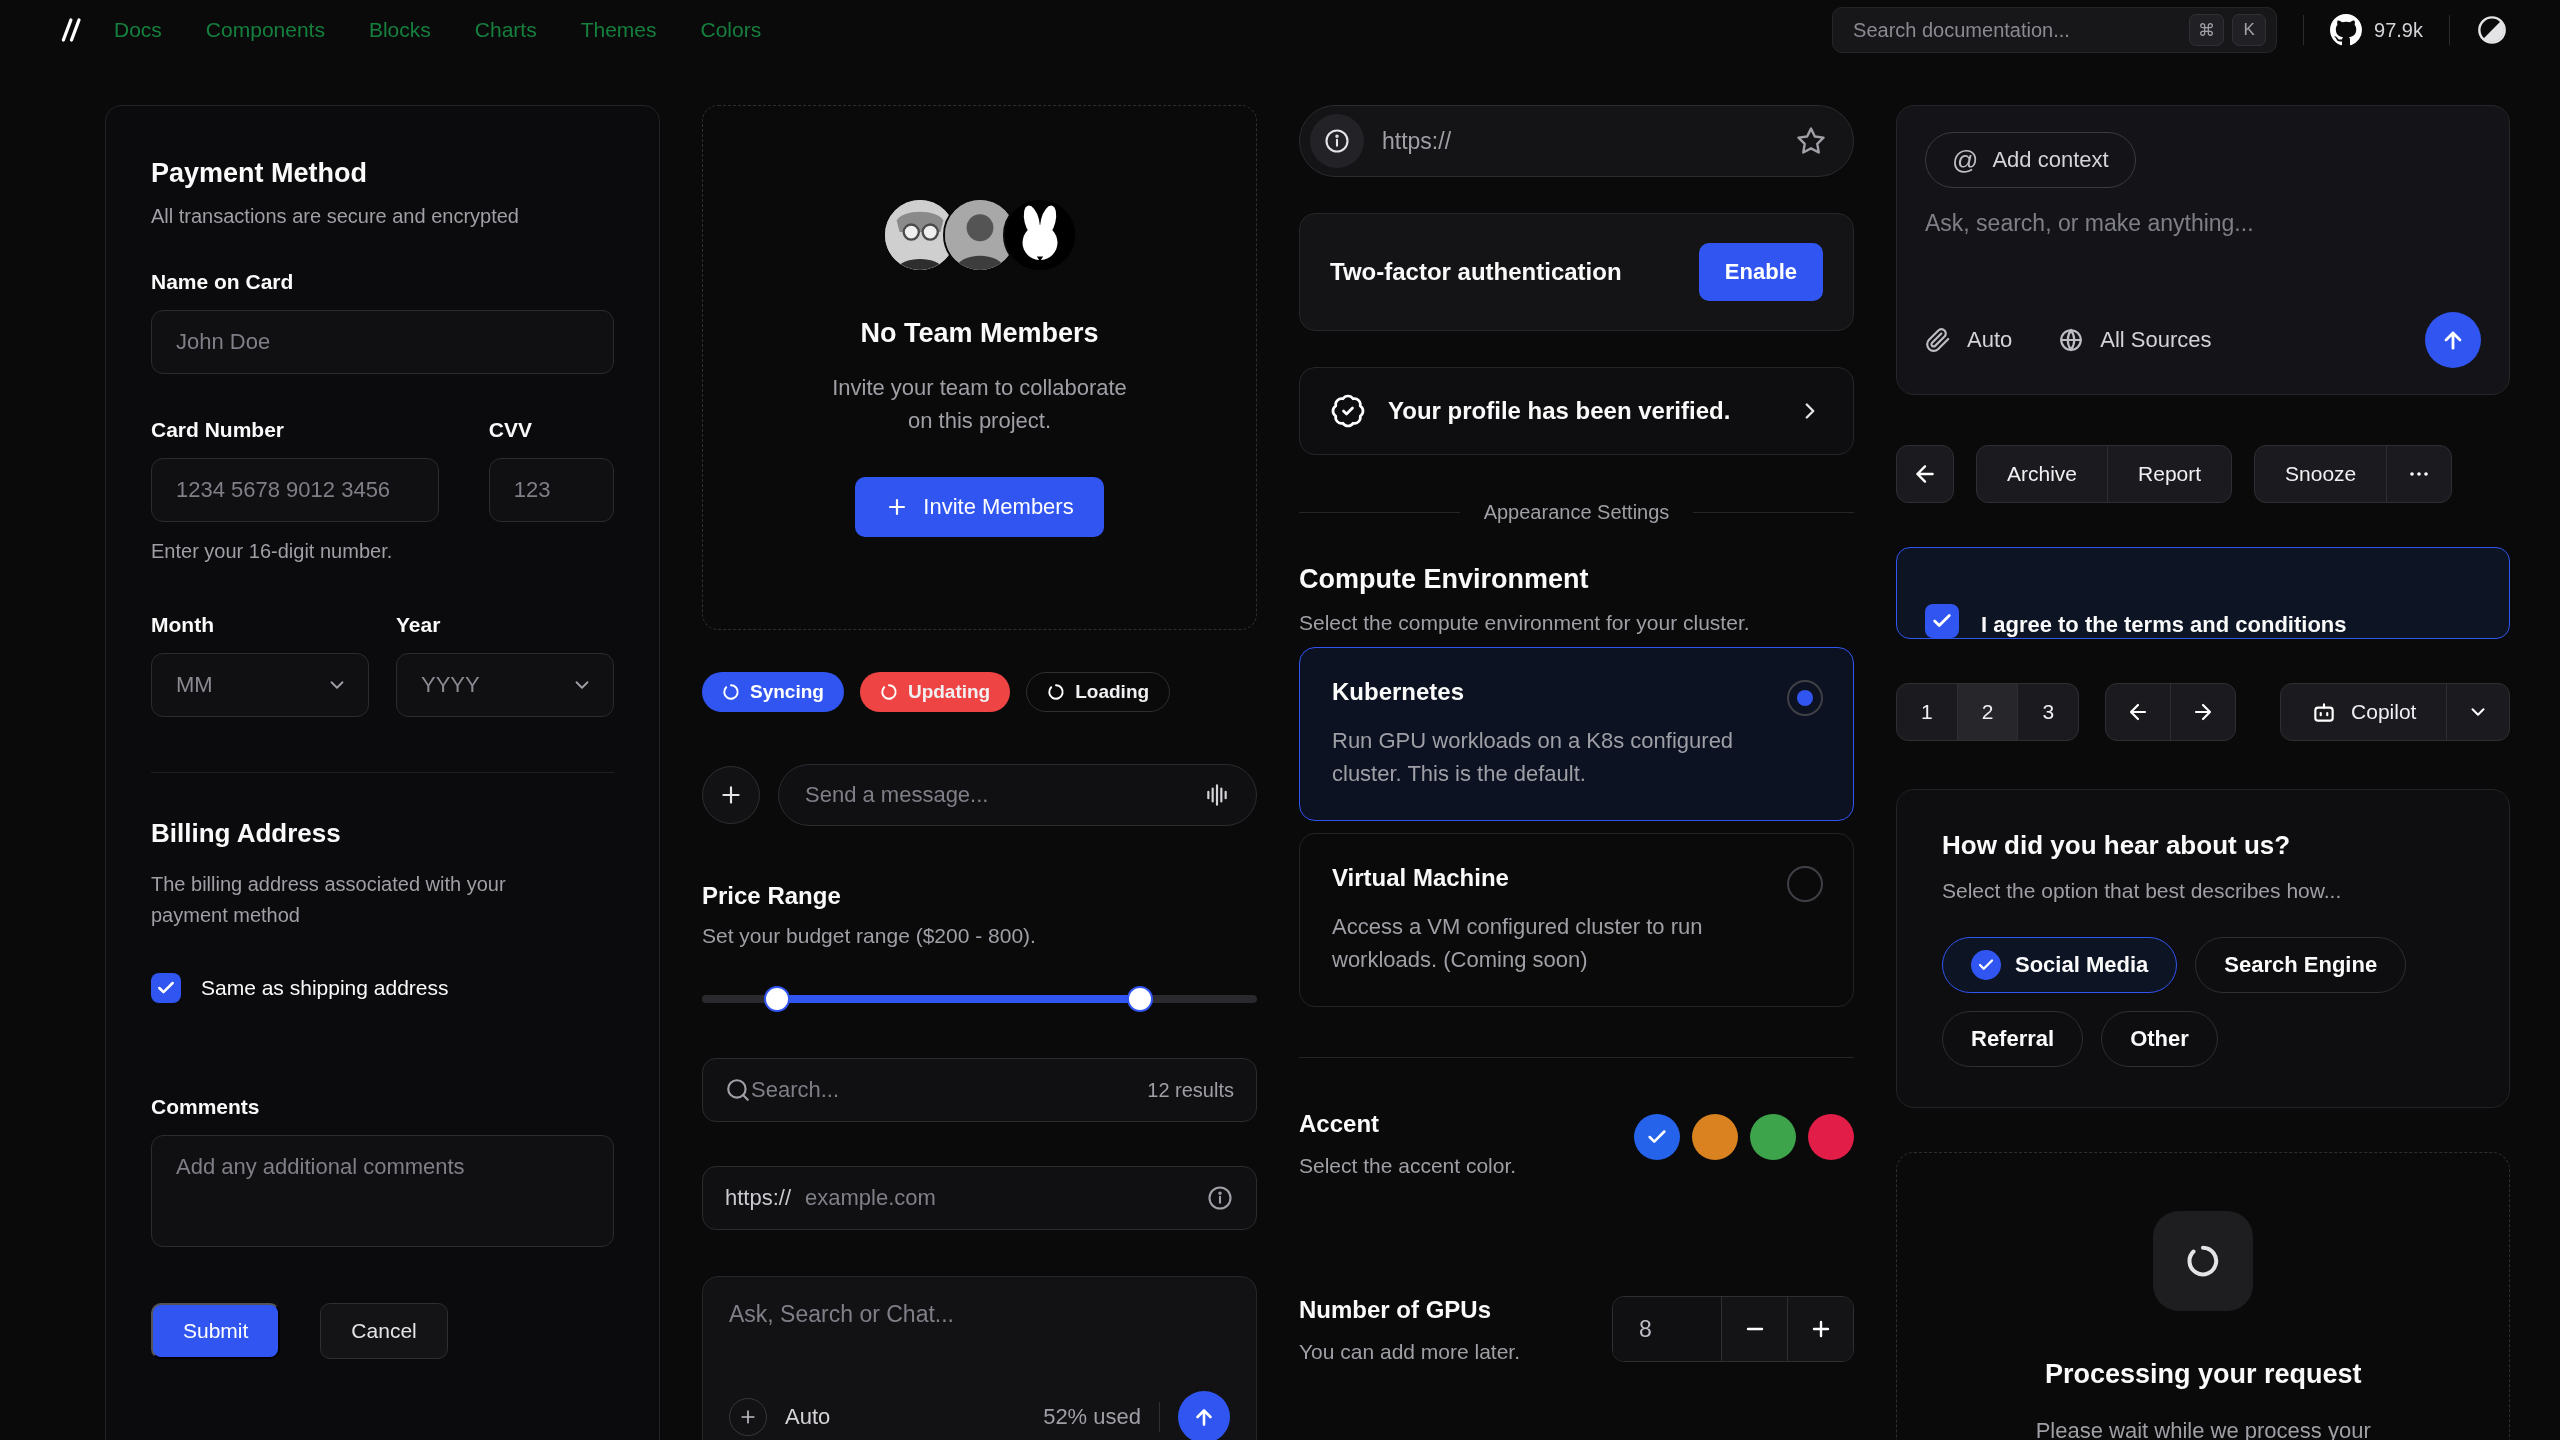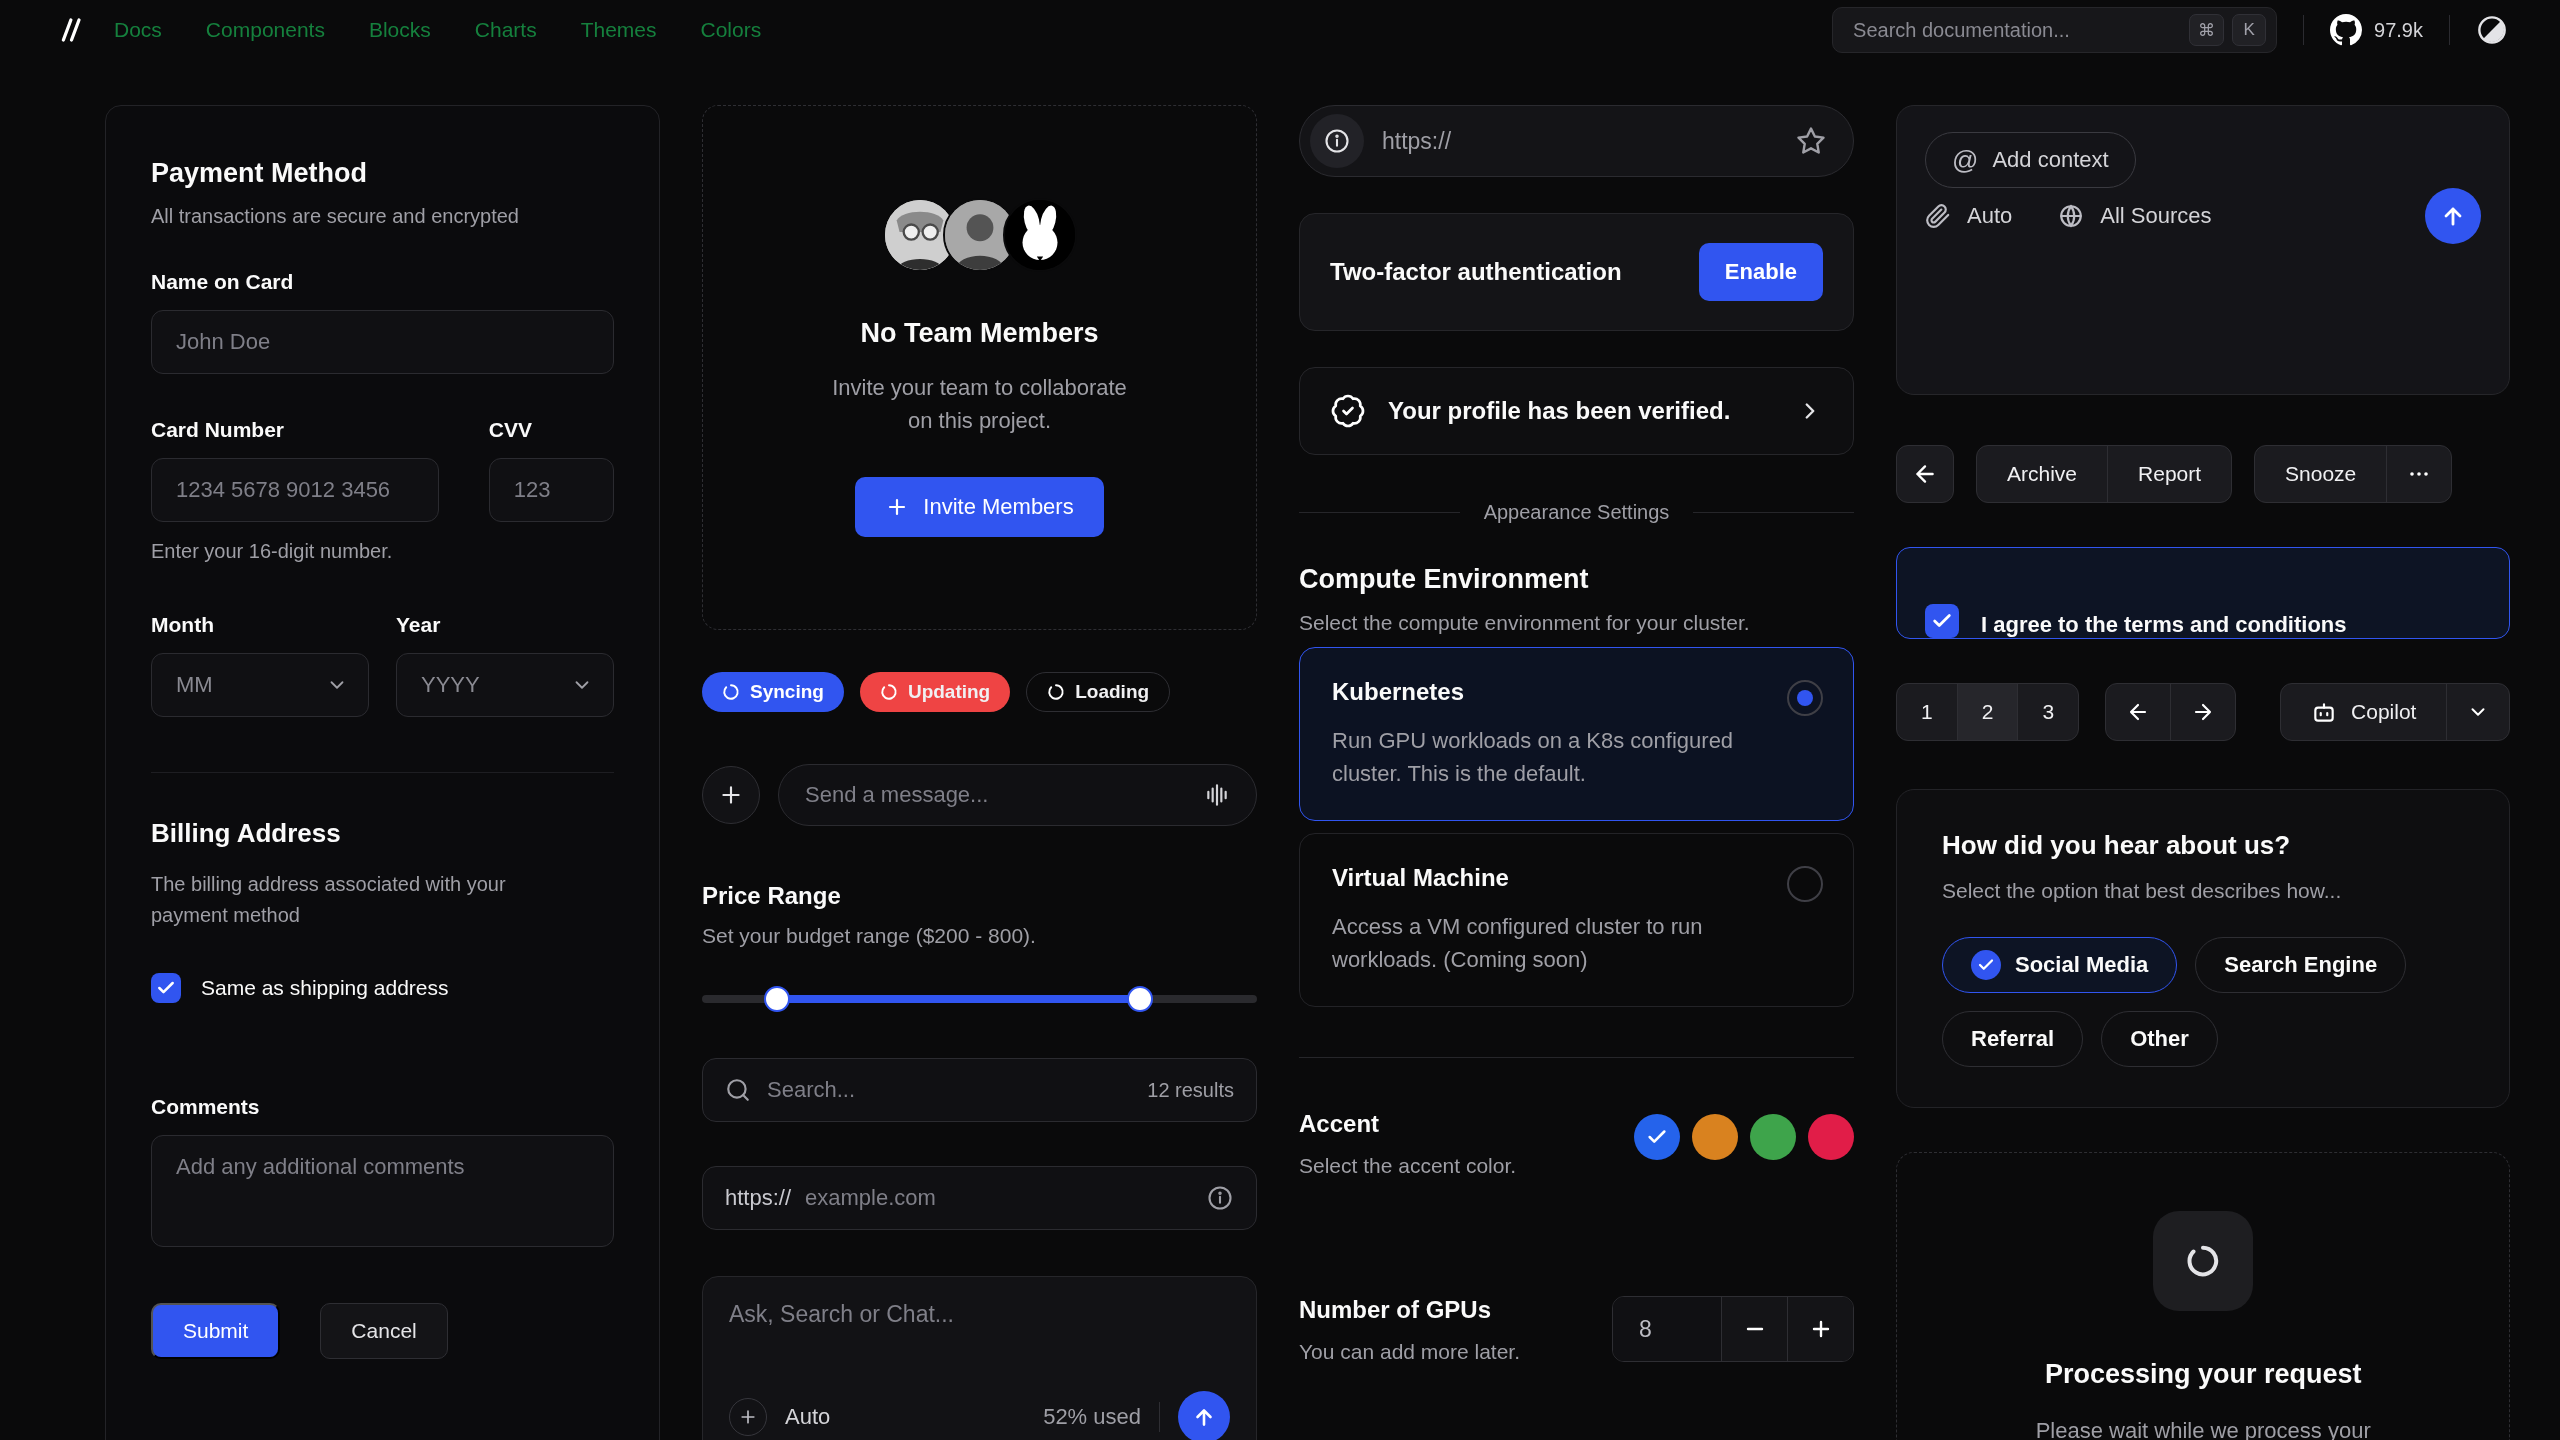--- a/index.html
+++ b/index.html
@@ -79,21 +79,21 @@
     display:flex; align-items:center; padding:0 26px; gap:14px; }
   .msg-input input { flex:1; font-size:22px; }
 
   .sec-title { font-size:24px; font-weight:700; margin-top:56px; }
   .sec-sub { font-size:21px; margin-top:14px; }
   .slider { position:relative; height:26px; margin-top:38px; }
   .slider .track { position:absolute; top:9px; left:0; right:0; height:8px; border-radius:4px; background:#2a2a2e; }
   .slider .range { position:absolute; top:9px; left:13.5%; width:65.5%; height:8px; background:#3155f0; }
   .slider .thumb { position:absolute; top:0; width:26px; height:26px; border-radius:50%; background:#fff; border:2px solid #3155f0; }
   .search-bar { margin-top:46px; height:64px; border:1px solid #2b2b30; border-radius:14px; background:#101013;
-    display:flex; align-items:center; padding:0 22px; gap:16px; }
+    display:flex; align-items:center; padding:0 22px; }
   .search-bar input { flex:1; font-size:22px; }
   .search-bar .results { font-size:20px; color:#9f9fa6; }
   .url-bar { margin-top:44px; height:64px; border:1px solid #2b2b30; border-radius:14px; background:#101013;
     display:flex; align-items:center; padding:0 22px; gap:14px; }
   .url-bar .prefix { color:#c9c9cf; font-size:22px; }
   .url-bar input { flex:1; font-size:22px; }
 
   .chat-card { margin-top:46px; border:1px solid #26262a; border-radius:16px; background:#121215; height:192px;
     padding:24px 26px; display:flex; flex-direction:column; }
   .chat-card textarea { flex:1; resize:none; font-size:23px; }
@@ -507,20 +507,21 @@
       </div>
     </div>
   </section>
 
   <section class="col">
     <div class="prompt-card">
       <div class="ctx-chip">
         <span style="font-size:26px;color:#bdbdc4;">@</span>
         <span>Add context</span>
       </div>
+      <textarea placeholder="Ask, search, or make anything..." style=""></textarea>
       <div class="prompt-bottom">
         <svg width="26" height="26" viewBox="0 0 24 24" fill="none" stroke="#bdbdc4" stroke-width="2" stroke-linecap="round" stroke-linejoin="round">
           <path d="m21.44 11.05-9.19 9.19a6 6 0 0 1-8.49-8.49l8.57-8.57A4 4 0 1 1 18 8.84l-8.59 8.57a2 2 0 0 1-2.83-2.83l8.49-8.48"></path>
         </svg>
         <span class="lbl">Auto</span>
         <span class="gap"></span>
         <svg width="26" height="26" viewBox="0 0 24 24" fill="none" stroke="#bdbdc4" stroke-width="2" stroke-linecap="round">
           <circle cx="12" cy="12" r="9"></circle>
             <path d="M3 12h18"></path>
             <path d="M12 3a15 15 0 0 1 0 18 15 15 0 0 1 0-18z"></path>

